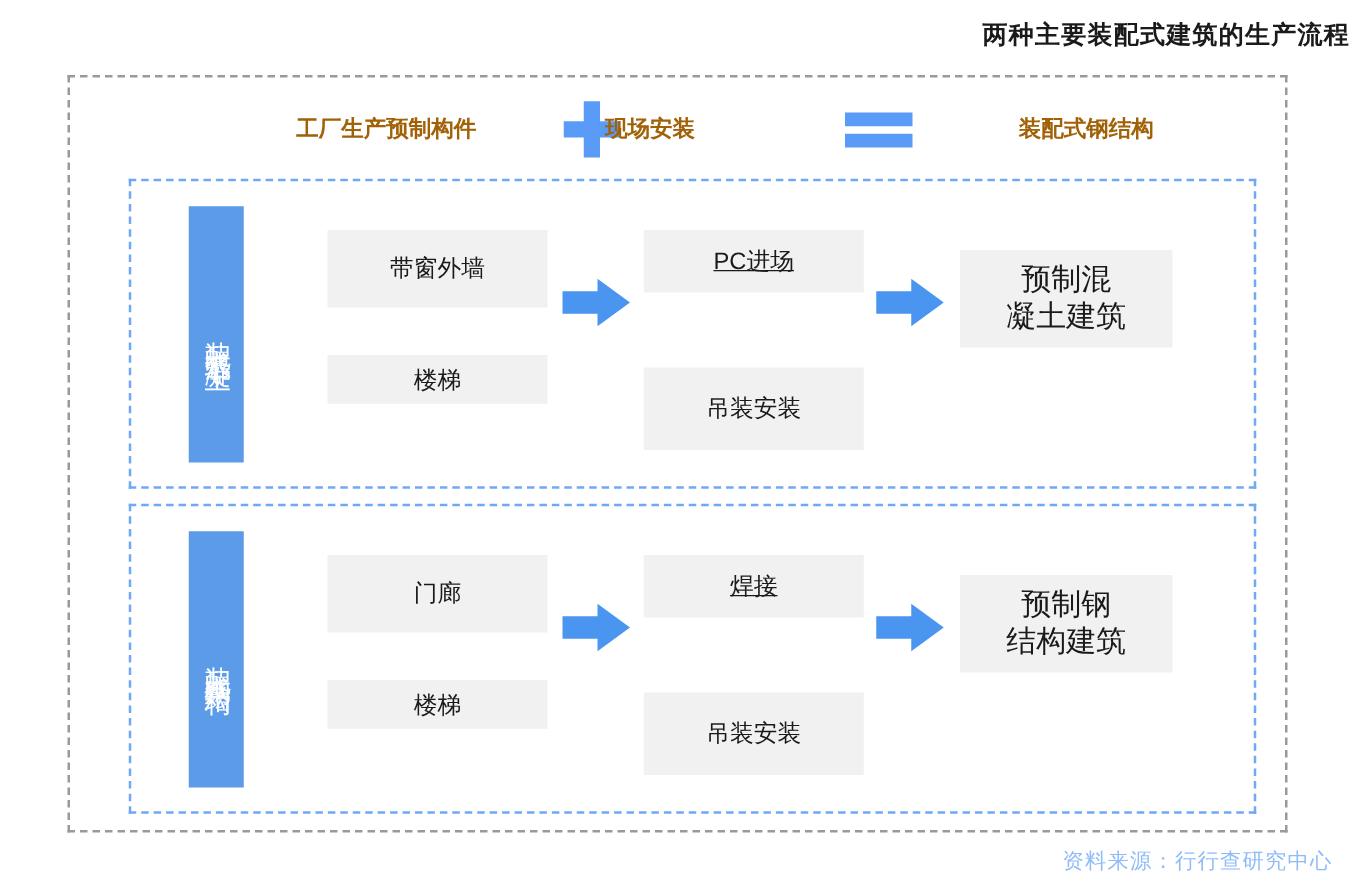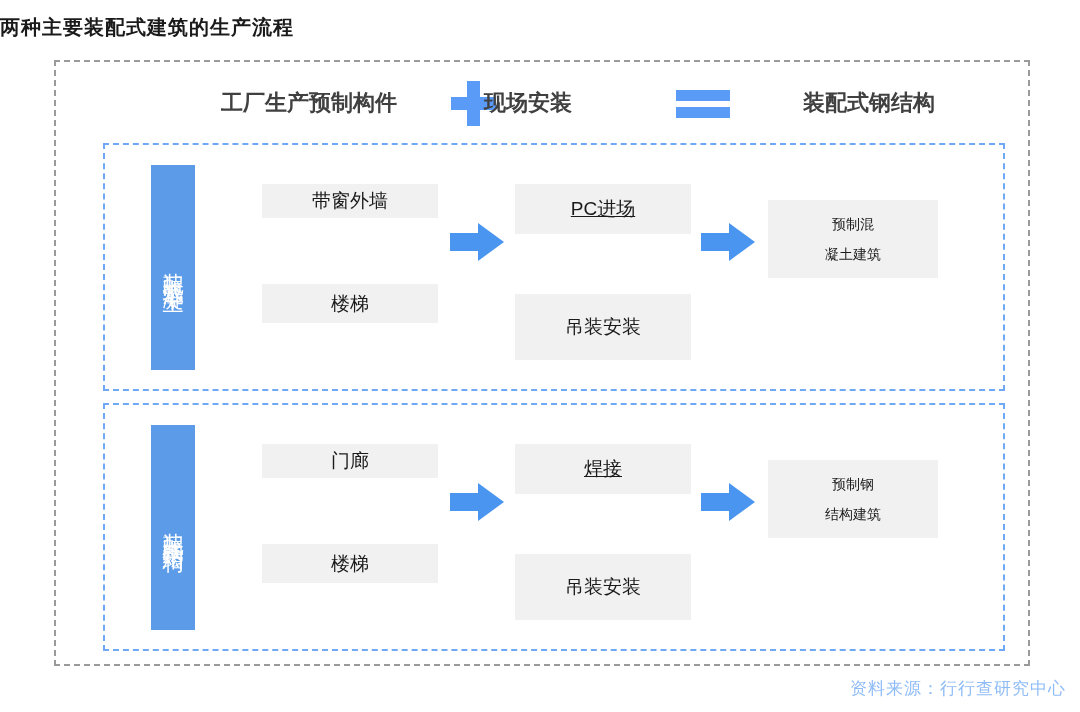--- a/index.html
+++ b/index.html
@@ -15,21 +15,21 @@
     position: relative;
     overflow: hidden;
   }
 
   
   .chart-title {
     position: absolute;
     left: 0;
     top: 14px;
     width: 1080px;
-    text-align: left;
+    text-align: right;
     font-size: 20px;
     font-weight: bold;
     color: #1a1a1a;
     letter-spacing: 1px;
   }
 
   
   .outer-frame {
     position: absolute;
     left: 54px;
@@ -47,23 +47,23 @@
     left: 54px;
     top: 80px;
     width: 976px;
     height: 46px;
   }
   .formula-term {
     position: absolute;
     top: 0;
     height: 46px;
     line-height: 46px;
-    font-size: 22px;
+    font-size: 18px;
     font-weight: bold;
-    color: #404040;
+    color: #a16207;
     white-space: nowrap;
   }
   .term-factory  { left: 140px; width: 230px; text-align: center; }
   .term-onsite   { left: 430px; width: 180px; text-align: left; }
   .term-result   { left: 700px; width: 230px; text-align: center; }
 
   .op-plus {
     position: absolute;
     left: 396px;
     top: 0px;
@@ -135,34 +135,34 @@
     font-size: 19px;
     display: flex;
     align-items: center;
     justify-content: center;
     box-sizing: border-box;
     text-align: center;
   }
   .col-a { left: 157px; width: 176px; }
   .col-b { left: 410px; width: 176px; }
 
-  .row-top    { top: 39px; height: 34px; text-align: right; }
+  .row-top    { top: 39px; height: 62px; text-align: right; }
   .row-bottom { top: 139px; height: 39px; }
   .row-top-b    { top: 39px;  height: 50px; text-decoration: underline; }
   .row-bottom-b { top: 149px; height: 66px; }
 
   .result-box {
     position: absolute;
     left: 663px;
     top: 55px;
     width: 170px;
     height: 78px;
     background: #F1F1F1;
     color: #1a1a1a;
-    font-size: 14px;
+    font-size: 24px;
     line-height: 30px;
     display: flex;
     flex-direction: column;
     align-items: center;
     justify-content: center;
     box-sizing: border-box;
     text-align: center;
   }
 
   

